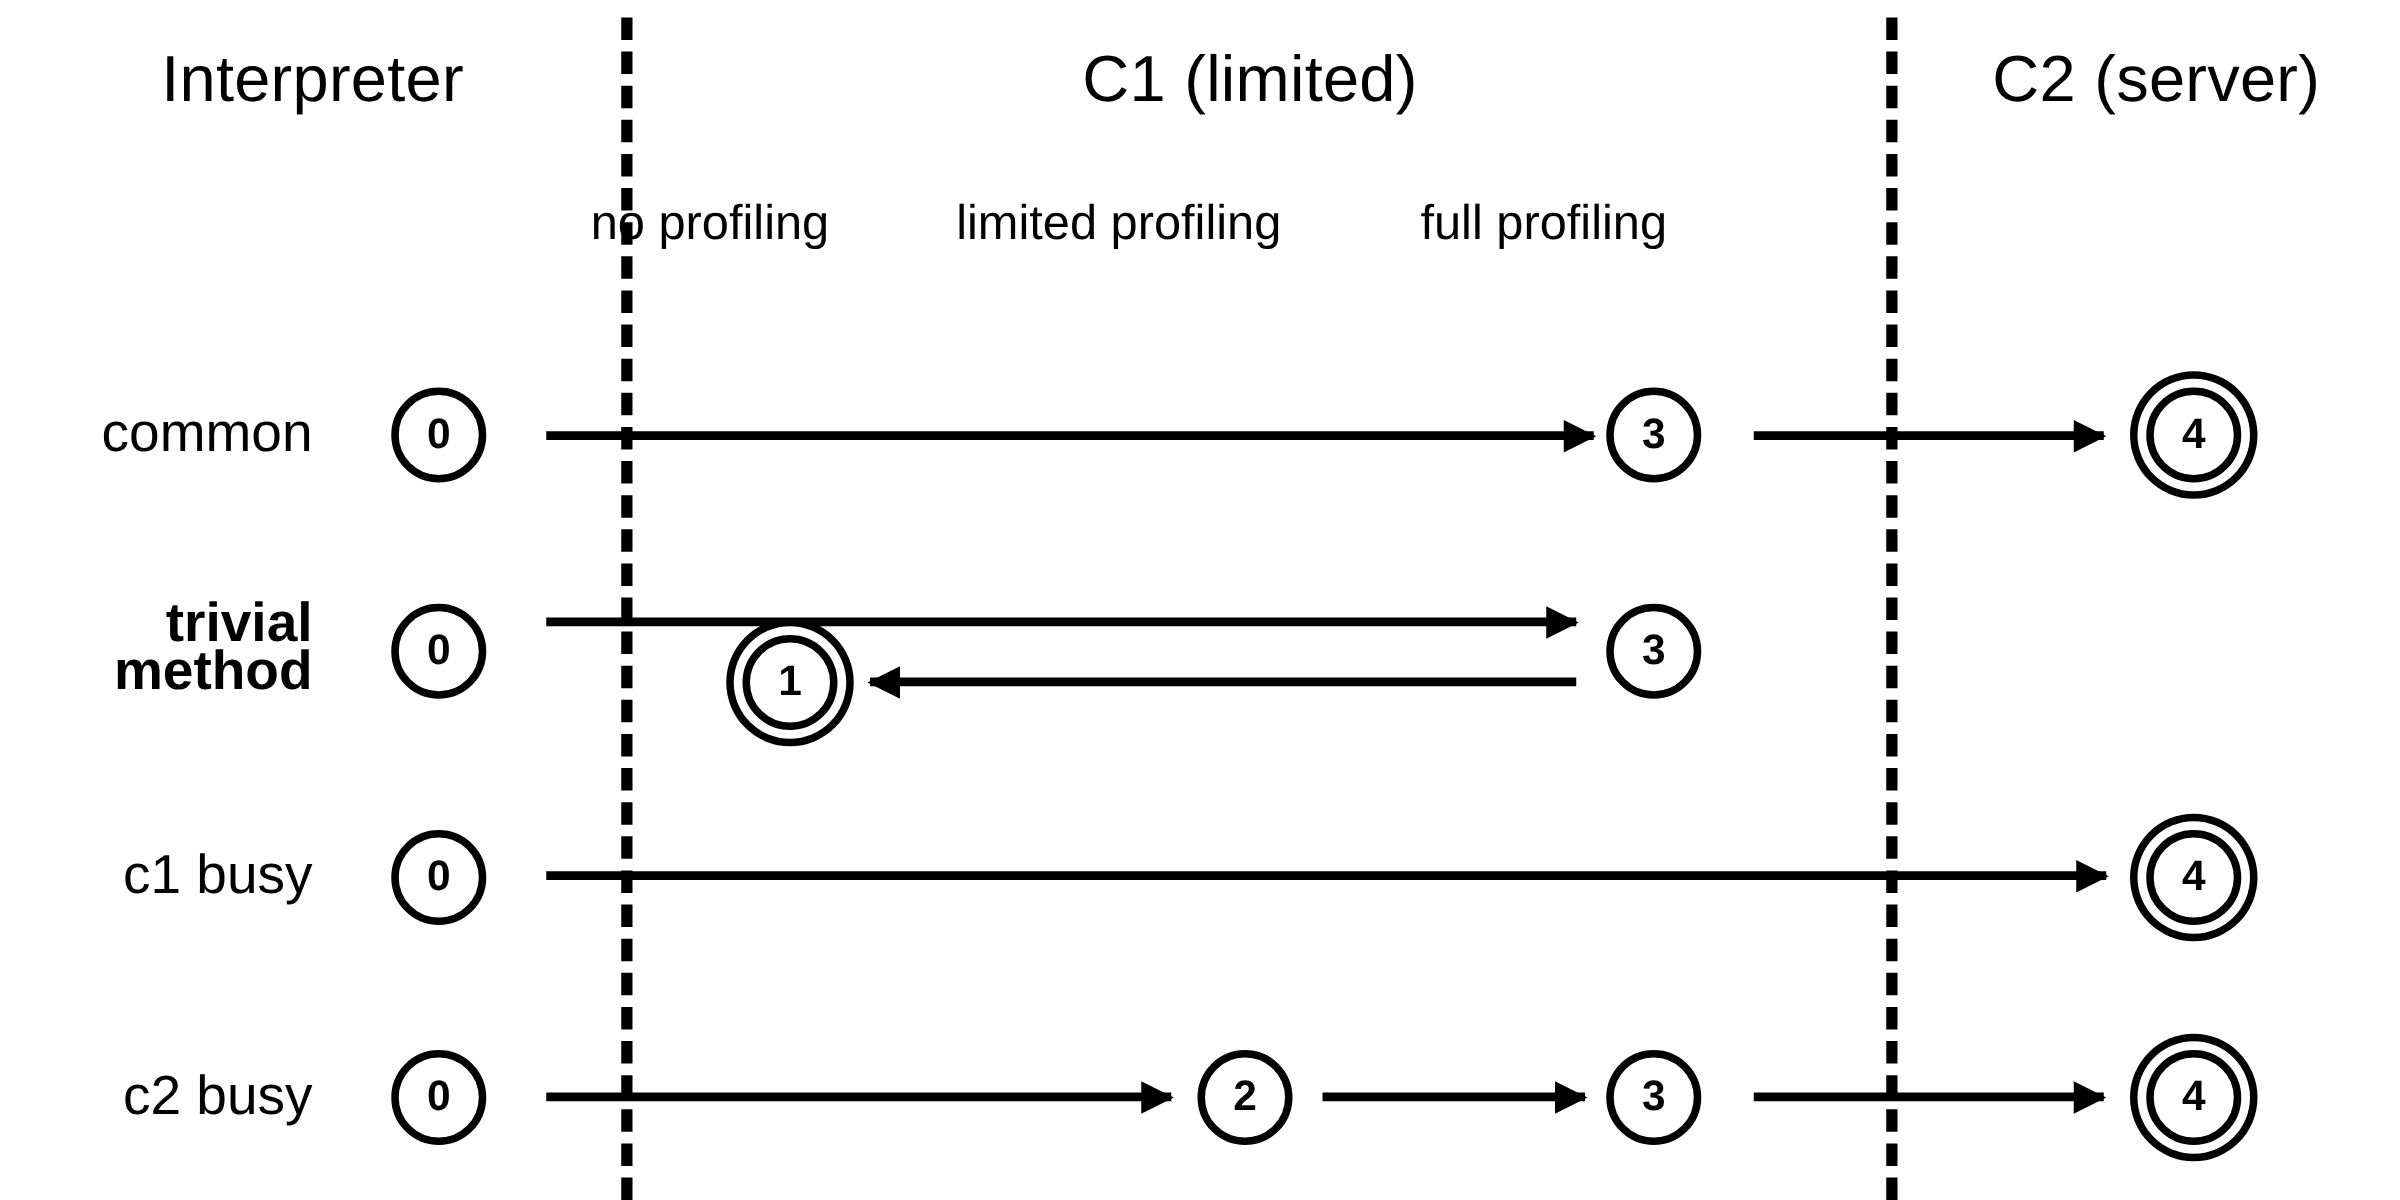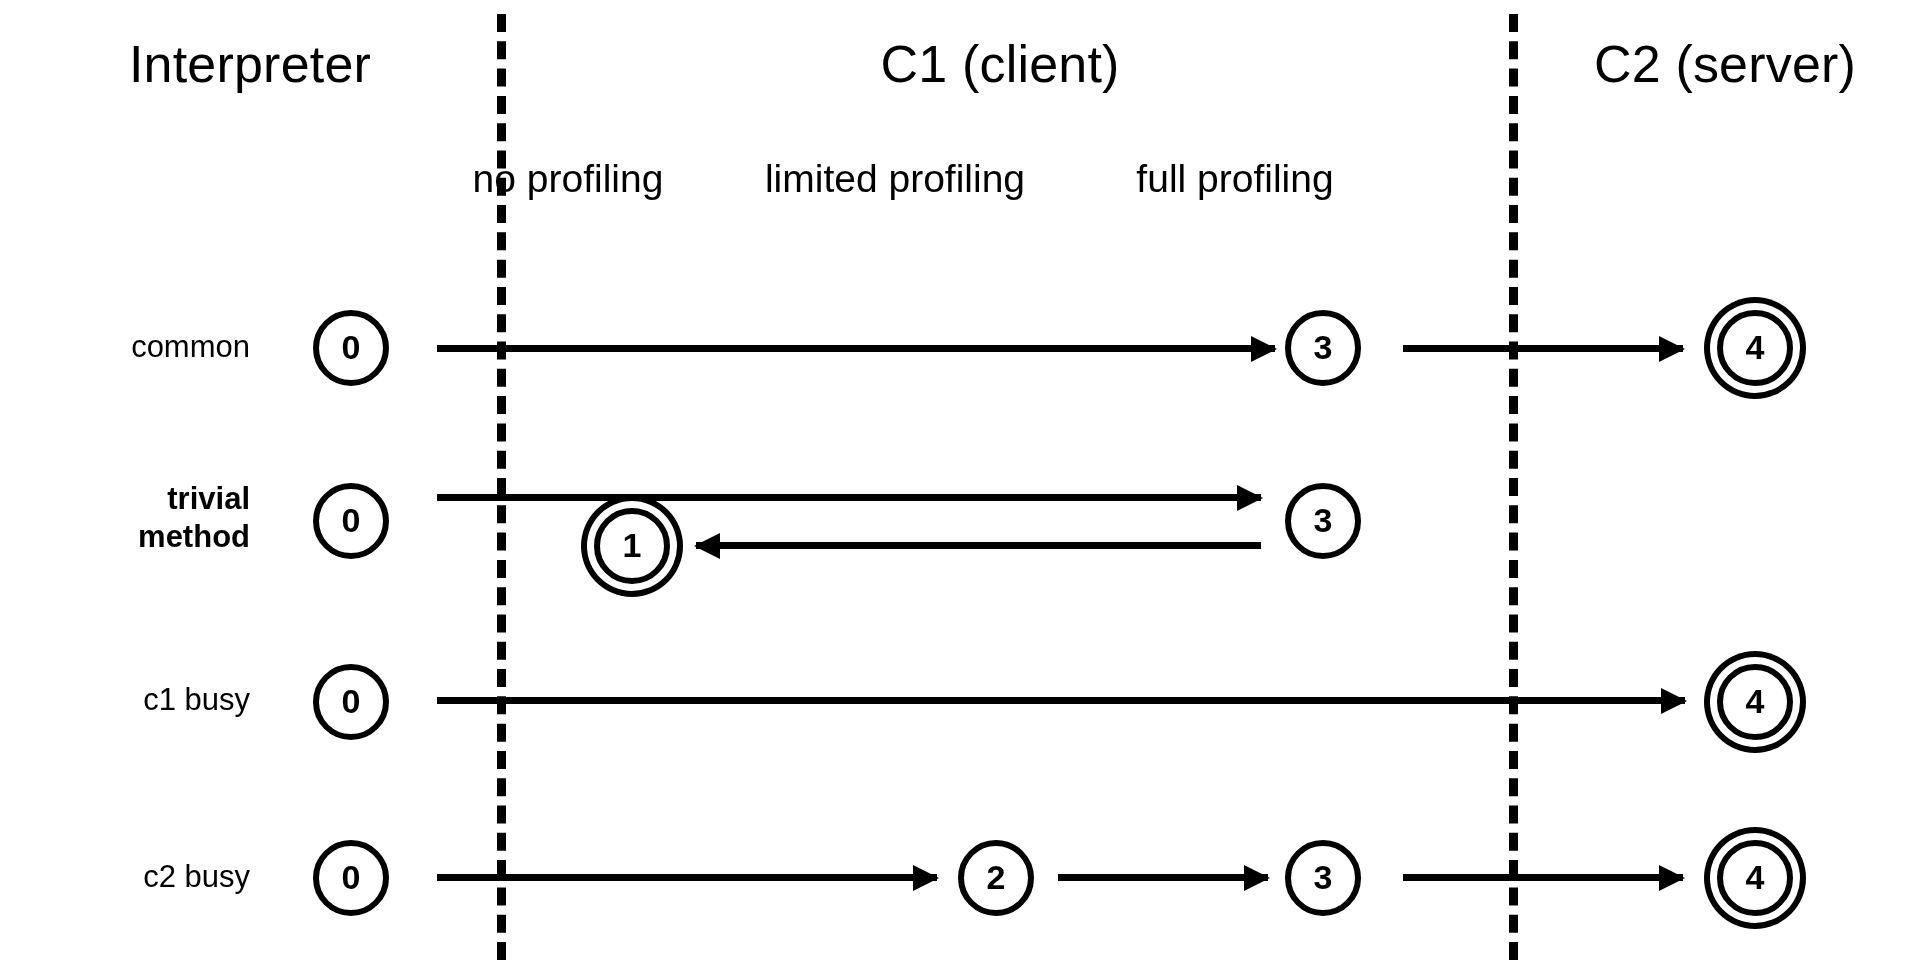--- a/index.html
+++ b/index.html
@@ -46,21 +46,21 @@
     text-align: center;
     font-size: 39px;
     line-height: 34px;
     white-space: nowrap;
   }
 
   
   .row-label {
     position: absolute;
     text-align: right;
-    font-size: 31px;
+    font-size: 44px;
     line-height: 38px;
     white-space: pre-line;
   }
 
   
   .node {
     position: absolute;
     width: 76px;
     height: 76px;
     border: 6px solid #000000;
@@ -115,21 +115,21 @@
 </style>
 </head>
 <body>
 
 <div id="stage">
 
   <div class="divider" style="left:497px;"></div>
   <div class="divider" style="left:1509px;"></div>
 
   <div class="zone-title" style="left:40px; top:36px; width:420px;">Interpreter</div>
-  <div class="zone-title" style="left:620px; top:36px; width:760px;">C1 (client)</div>
+  <div class="zone-title" style="left:620px; top:36px; width:760px;">C1 (limited)</div>
   <div class="zone-title" style="left:1540px; top:36px; width:370px;">C2 (server)</div>
 
   <div class="phase-label" style="left:398px; top:162px; width:340px;">no profiling</div>
   <div class="phase-label" style="left:1055px; top:162px; width:360px;">full profiling</div>
   <div class="phase-label" style="left:675px; top:162px; width:440px;">limited profiling</div>
 
   <div class="row-label" style="left:0px; top:328px; width:250px;">common</div>
 
   <div class="node" style="left:313px; top:310px;">
     <span class="node-num">0</span>

